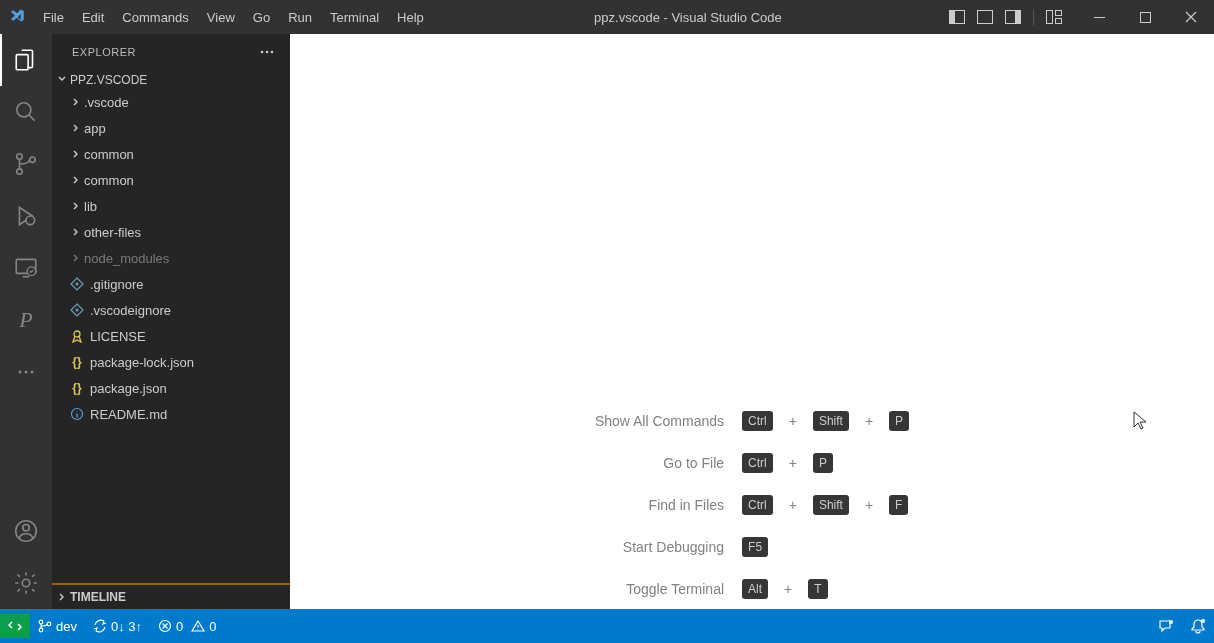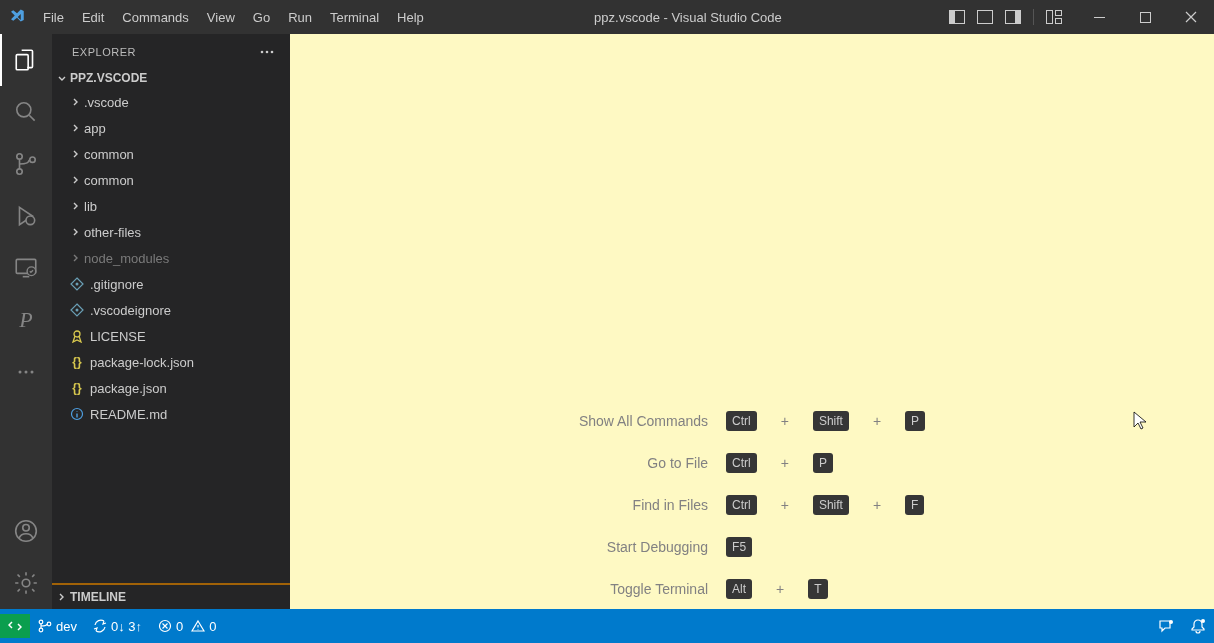--- a/index.html
+++ b/index.html
@@ -122,22 +122,22 @@
   padding-right: 10px;
   justify-content: space-between;
   color: #bbbbbb;
   font-size: 11px;
   letter-spacing: 0.5px;
 }
 .more-btn { cursor: pointer; color: #cccccc; padding: 4px; }
 .project-header {
   padding: 2px 6px 2px 2px;
   display: flex;
-  align-items: flex-start;
-  font-weight: 700;
+  align-items: flex-end;
+  font-weight: 400;
   font-size: 12px;
   cursor: pointer;
   color: #cccccc;
 }
 .file-tree {
   flex: 1;
   overflow-y: auto;
   padding-left: 0;
 }
 .tree-row {
@@ -175,38 +175,38 @@
   padding-left: 2px;
   cursor: pointer;
   color: #cccccc;
   font-size: 12px;
   font-weight: 700;
   border-top: 2px solid #a16207;
 }
 
 .editor {
   flex: 1;
-  background: #fef9c3;
+  background: #ffffff;
   display: flex;
   align-items: flex-end;
   justify-content: center;
   padding-bottom: 10px;
   position: relative;
 }
 .welcome-hints {
   display: grid;
   grid-template-columns: auto auto;
   column-gap: 18px;
   row-gap: 22px;
   align-items: center;
   color: #828182;
   font-size: 14px;
 }
 .hint-label { text-align: right; }
-.keybinds { display: flex; align-items: center; gap: 24px; }
+.keybinds { display: flex; align-items: center; gap: 16px; }
 .key {
   background: #363636;
   color: #cccccc;
   padding: 3px 6px;
   border-radius: 3px;
   font-size: 12px;
 }
 .plus { color: #828182; }
 
 .statusbar {

